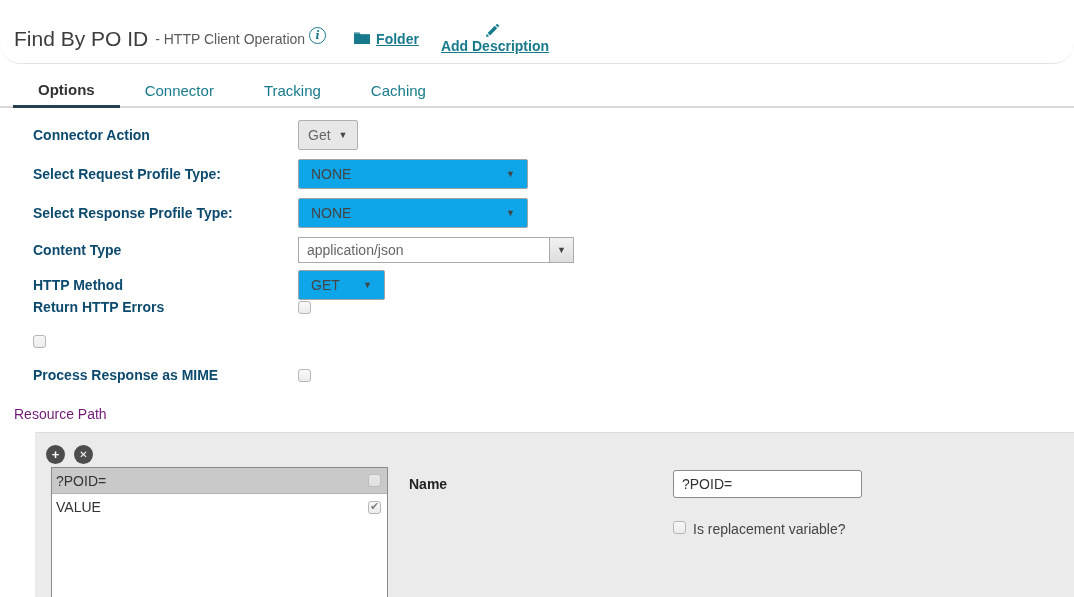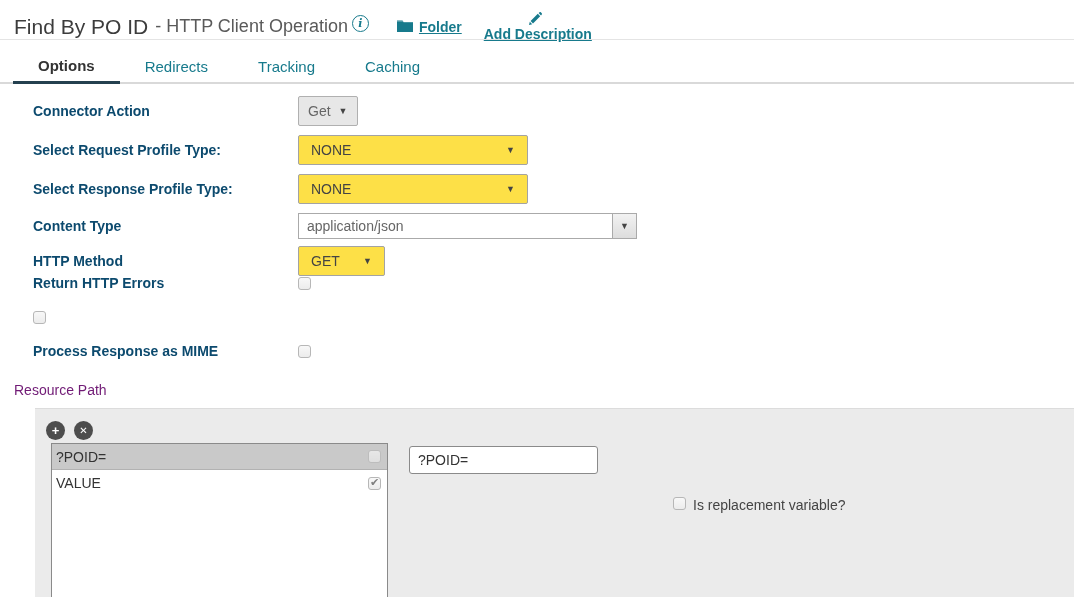--- a/index.html
+++ b/index.html
@@ -4,24 +4,24 @@
 <style>
   :root{
     --teal:#177a8c;
     --tab-underline:#24404f;
   }
   *{box-sizing:border-box;margin:0;padding:0;}
   html,body{width:1074px;height:597px;overflow:hidden;background:#fff;
     font-family:"Liberation Sans","DejaVu Sans",sans-serif;color:#333;}
 
   
-  .header{height:40px;padding:14px 16px 0 14px;border-bottom:1px solid #e4e4e4;
-    display:flex;align-items:center;}
+  .header{height:64px;padding:14px 16px 0 14px;border-bottom:1px solid #e4e4e4;
+    display:flex;align-items:center;border-radius:21px;}
   .title{font-size:21px;color:#3c3c3c;font-weight:400;}
-  .subtitle{font-size:18px;color:#5a5a5a;margin-left:7px;}
+  .subtitle{font-size:14px;color:#5a5a5a;margin-left:7px;}
   .info-icon{display:inline-flex;align-items:center;justify-content:center;
     width:17px;height:17px;border:1px solid var(--teal);border-radius:50%;
     color:var(--teal);font-family:"DejaVu Serif",serif;font-style:italic;
     font-size:11px;font-weight:700;margin-left:4px;margin-top:-6px;cursor:pointer;}
   .hlink{display:flex;align-items:center;margin-left:28px;cursor:pointer;}
   .hlink a{color:var(--teal);font-size:14px;font-weight:700;text-decoration:underline;}
   .hlink svg{margin-right:6px;}
 
   
   .tabs{display:flex;align-items:center;padding:0 0 0 13px;margin-top:9px;
@@ -32,32 +32,32 @@
 
   
   .form{padding:12px 0 0 33px;}
   .frow{display:flex;align-items:center;margin-bottom:9px;}
   .frow .flabel{width:265px;font-size:14px;font-weight:600;color:#0c4a6e;flex:none;}
   .cbrow{margin-bottom:20px;height:14px;}
   .cbrow:first-of-type{margin-top:15px;}
 
   
   .dd{position:relative;display:flex;align-items:center;height:30px;
-    border:1px solid #a3a3a3;border-radius:2px;background:#fde047;font-size:14px;
+    border:1px solid #a3a3a3;border-radius:2px;background:#0ea5e9;font-size:14px;
     color:#444;padding:0 12px;cursor:pointer;}
   .dd .arrow{font-size:9px;color:#444;margin-left:auto;}
   .dd.disabled{background:#e7e7e7;color:#666;border-color:#b0b0b0;cursor:default;}
   .dd-get{width:60px;padding:0 9px;}
   .dd-get .arrow{margin-left:8px;}
   .dd-none{width:230px;}
   .dd-method{width:87px;}
 
   
   .combo{display:flex;align-items:stretch;height:26px;}
-  .combo input{width:315px;height:26px;border:1px solid #aaa;border-right:1px solid #aaa;
+  .combo input{width:252px;height:26px;border:1px solid #aaa;border-right:1px solid #aaa;
     font-size:14px;color:#666;padding:0 8px;font-family:inherit;outline:none;background:#fff;}
   .combo .combo-btn{width:24px;background:linear-gradient(#f2f2f2,#ddd);
     border:1px solid #aaa;border-left:none;display:flex;align-items:center;
     justify-content:center;font-size:9px;color:#444;cursor:pointer;}
 
   
   .cb{display:inline-block;width:13px;height:13px;border:1px solid #b7b7b7;
     border-radius:3px;background:linear-gradient(#f8f8f8,#ececec);vertical-align:middle;
     position:relative;cursor:pointer;flex:none;}
   .cb.checked::after{content:"\2714";position:absolute;left:1px;top:-2px;
@@ -107,21 +107,21 @@
   <span class="hlink" style="margin-left:22px;flex-direction:column;">
     <svg width="14" height="14" viewBox="0 0 14 14">
       <path d="M1 13 L1.8 9.8 L4.2 12.2 Z M2.6 9 L9.8 1.8 L12.2 4.2 L5 11.4 Z M10.6 1 L11.6 0.2 C12 -0.1 12.6 0 13 0.4 L13.6 1 C14 1.4 14.1 2 13.8 2.4 L13 3.4 Z" fill="#177a8c"></path>
     </svg>
     <a>Add Description</a>
   </span>
 </div>
 
 <div class="tabs">
   <div class="tab active">Options</div>
-  <div class="tab">Redirects</div>
+  <div class="tab">Connector</div>
   <div class="tab">Tracking</div>
   <div class="tab">Caching</div>
 </div>
 
 <div class="form">
 
   <div class="frow">
     <span class="flabel">Connector Action</span>
     <div class="dd disabled dd-get">
       <span>Get</span>
@@ -197,20 +197,21 @@
           <span class="cb"></span>
         </div>
         <div class="rp-row">
           <span>VALUE</span>
           <span class="cb checked"></span>
         </div>
       </div>
 
     <div class="rp-detail">
       <div class="detail-row">
+        <span class="dlabel">Name</span>
         <input value="?POID=" style="">
       </div>
       <div class="detail-cbrow">
         <span class="cb"></span>
         <span class="cblabel">Is replacement variable?</span>
       </div>
     </div>
   </div>
 </div>
 

